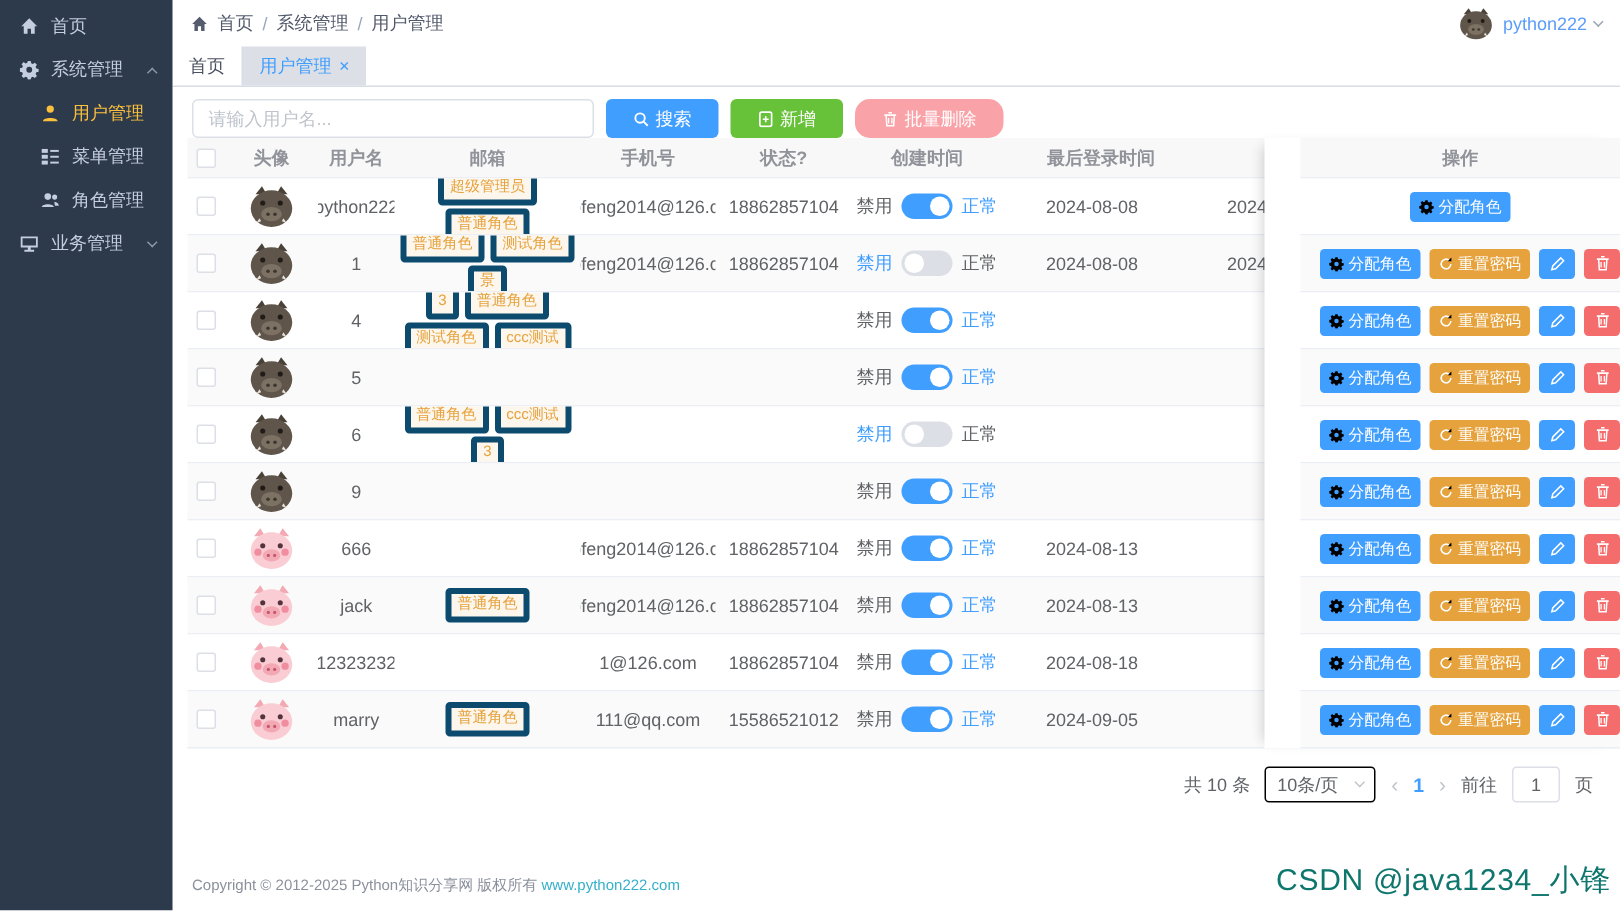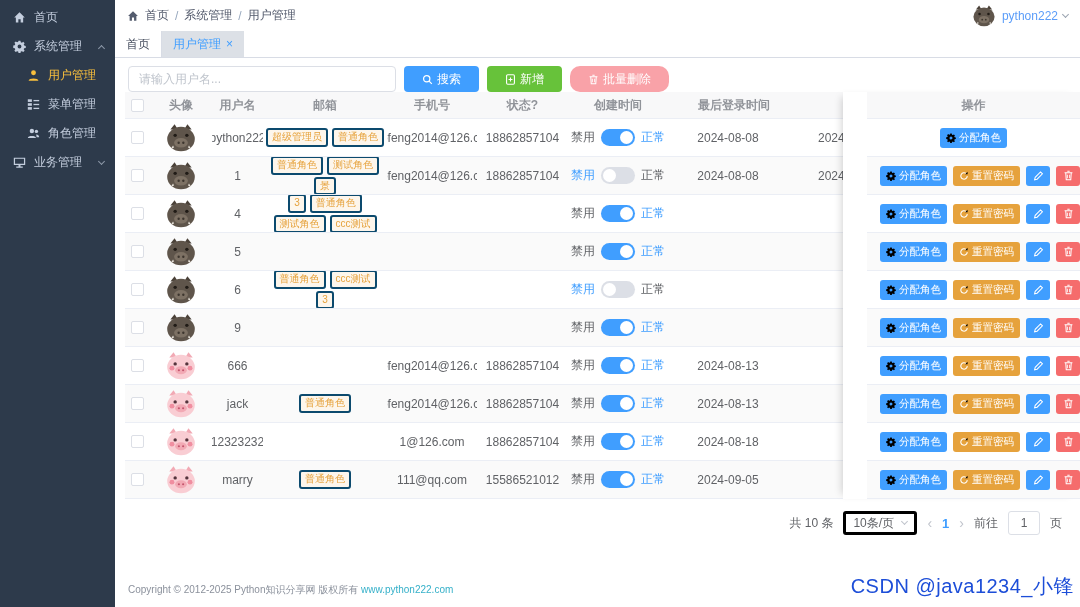--- a/index.html
+++ b/index.html
@@ -46,21 +46,21 @@
   
   .tablewrap { position:absolute; left:10px; top:92px; right:0; height:407px; }
   .trow { display:grid; grid-template-columns:25px 62px 51px 124px 90px 91px 100px 120px 1fr; align-items:center; height:38px; border-bottom:1px solid #ebeef5; font-size:12px; color:#606266; background:#fff; }
   .thead { height:27px; background:#f8f8f9; color:#909399; font-weight:bold; }
   .rows .trow:nth-child(even) { background:#fafafa; }
   .cell { display:flex; justify-content:center; align-items:center; overflow:hidden; height:100%; }
   .cell.c-last { justify-content:flex-start; padding-left:30px; }
   .checkbox { width:13px; height:13px; border:1px solid #dcdfe6; border-radius:2px; background:#fff; display:inline-block; }
   .avatar-svg { width:34px; height:34px; }
   .c-roles { flex-wrap:wrap; row-gap:2px; column-gap:4px; padding:2px 0; align-content:center; }
-  .tag { background:#fdf6ec; border:2px solid #0c4a6e; color:#e6a23c; font-size:10px; padding:1px 4px; border-radius:3px; line-height:1.25; white-space:nowrap; }
+  .tag { background:#fdf6ec; border:4px solid #0c4a6e; color:#e6a23c; font-size:10px; padding:1px 4px; border-radius:3px; line-height:1.25; white-space:nowrap; }
   .c-status { gap:6px; }
   .st-label { font-size:12px; }
   .st-label.on { color:#409eff; }
   .switch { width:34px; height:17px; border-radius:9px; position:relative; display:inline-block; cursor:pointer; flex:none; }
   .switch.on { background:#409eff; }
   .switch.off { background:#dcdfe6; }
   .switch .knob { width:13px; height:13px; border-radius:50%; background:#fff; position:absolute; top:2px; }
   .switch.on .knob { right:2px; }
   .switch.off .knob { left:2px; }
 
@@ -74,30 +74,30 @@
   .op-btn svg { width:10px; height:10px; }
   .op-assign { background:#409eff; }
   .op-reset { background:#e6a23c; }
   .icon-btn { width:26px; height:20px; border-radius:3px; border:none; display:inline-flex; align-items:center; justify-content:center; color:#fff; cursor:pointer; }
   .icon-btn svg { width:11px; height:11px; }
   .ib-edit { background:#409eff; }
   .ib-del { background:#f56c6c; }
 
   
   .pagination { position:absolute; top:509px; right:18px; height:28px; display:flex; align-items:center; gap:10px; font-size:12px; color:#606266; }
-  .psel { width:74px; height:24px; border:3px solid #000000; border-radius:3px; display:flex; align-items:center; justify-content:space-between; padding:0 7px; color:#606266; cursor:pointer; background:#fff; }
+  .psel { width:74px; height:24px; border:1px solid #000000; border-radius:3px; display:flex; align-items:center; justify-content:space-between; padding:0 7px; color:#606266; cursor:pointer; background:#fff; }
   .psel .chevd { width:5px; height:5px; border-right:1.3px solid #c0c4cc; border-bottom:1.3px solid #c0c4cc; transform:rotate(45deg); margin-top:-3px; }
   .parrow { color:#c0c4cc; font-size:14px; cursor:default; }
   .pnum { color:#409eff; font-size:13px; font-weight:bold; }
   .goto-input { width:32px; height:24px; border:1px solid #dcdfe6; border-radius:3px; text-align:center; font-size:12px; color:#606266; font-family:inherit; }
 
   
   .footer { position:absolute; left:13px; top:583px; font-size:10px; color:#8b919c; }
   .footer a { color:#35b0c9; text-decoration:none; }
-  .watermark { position:absolute; right:6px; top:573px; font-size:20px; color:#1d4ed8; letter-spacing:0.5px; }
+  .watermark { position:absolute; right:6px; top:573px; font-size:20px; color:#0f766e; letter-spacing:0.5px; }
 </style>
 </head>
 <body>
 
 <aside class="sidebar">
   <nav id="sidebar-menu">
       <div class="side-item">
         <span class="mi">
           <svg viewBox="0 0 16 16">
             <path d="M8 1.5 14.5 8h-2v6.2H9.4V10H6.6v4.2H3.5V8h-2z"></path>

